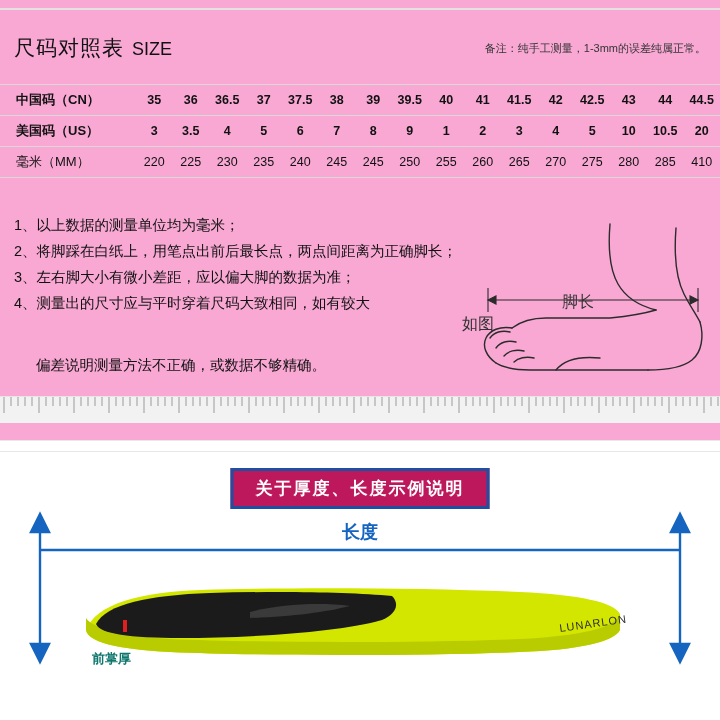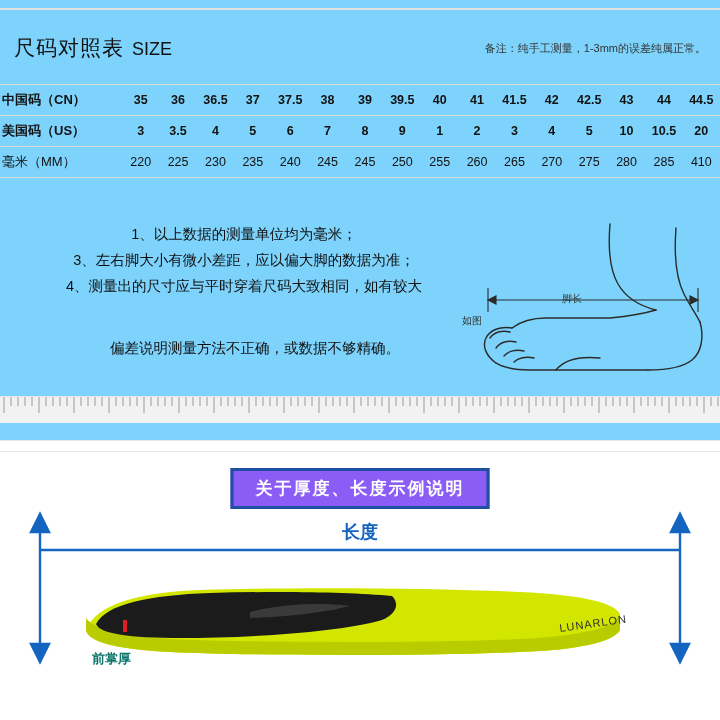--- a/index.html
+++ b/index.html
@@ -9,21 +9,21 @@
     font-family:"Liberation Sans","DejaVu Sans",sans-serif;
     color:#111;
     overflow:hidden;
     position:relative;
   }
   .page{width:720px;height:720px;position:relative;}
 
   
   .chart-block{
     position:absolute;left:0;top:0;width:720px;height:440px;
-    background:#7dd3fc;
+    background:#f9a8d4;
   }
   .top-rule{position:absolute;left:0;top:8px;width:720px;height:2px;background:#e2e2e2;}
 
   .chart-title-row{
     position:absolute;left:0;top:34px;width:720px;height:34px;
   }
   .chart-title{
     position:absolute;left:14px;top:0;
     font-size:21px;letter-spacing:1px;color:#111;
     white-space:nowrap;
@@ -43,45 +43,45 @@
     border-top:1px solid #d9d9d9;
     border-bottom:1px solid #d9d9d9;
     height:30px;
     text-align:center;
     font-size:12.5px;
     color:#111;
     padding:0;
   }
   .size-table tr td:first-child{
     text-align:left;
-    padding-left:2px;
+    padding-left:16px;
     font-size:13px;
     font-weight:bold;
     width:120px;
     white-space:nowrap;
   }
   .size-table tr.row-cn td{font-weight:bold;}
   .size-table tr.row-us td{font-weight:bold;}
   .size-table tr.row-mm td{font-weight:normal;}
 
   
   .notes{
-    position:absolute;left:14px;top:221px;width:460px;text-align:center;
+    position:absolute;left:14px;top:212px;width:460px;
   }
   .note-line{
     font-size:14.5px;line-height:26px;color:#111;white-space:nowrap;
   }
   .note-line.indent{padding-left:22px;margin-top:36px;}
 
   
   .foot-wrap{
     position:absolute;left:460px;top:218px;width:250px;height:185px;
   }
   .foot-label{
-    position:absolute;font-size:10px;color:#333;text-align:center;
+    position:absolute;font-size:16px;color:#333;text-align:center;
   }
 
   
   .ruler{
     position:absolute;left:0;top:396px;width:720px;height:26px;
     background:#f3f3f3;
     border-top:1px solid #e6e6e6;
     overflow:hidden;
   }
   .gray-gap{
@@ -89,21 +89,21 @@
     border-top:1px solid #e8e8e8;border-bottom:1px solid #e8e8e8;
   }
 
   
   .bottom-block{
     position:absolute;left:0;top:452px;width:720px;height:268px;background:#fff;
   }
   .banner{
     position:absolute;left:50%;transform:translateX(-50%);top:16px;
     border:3px solid #1f4fa0;
-    background:#8b5cf6;
+    background:#be185d;
     padding:6px 22px;
   }
   .banner-text{
     color:#ffffff;font-size:17px;letter-spacing:2px;white-space:nowrap;font-weight:bold;
   }
 
   .length-label{
     position:absolute;left:50%;transform:translateX(-50%);top:68px;
     color:#1565c0;font-size:18px;font-weight:bold;
   }
@@ -186,20 +186,21 @@
           <td>275</td>
           <td>280</td>
           <td>285</td>
           <td>410</td>
         </tr>
       </tbody>
     </table>
 
     <div class="notes">
       <div class="note-line">1、以上数据的测量单位均为毫米；</div>
+      <div class="note-line">2、将脚踩在白纸上，用笔点出前后最长点，两点间距离为正确脚长；</div>
       <div class="note-line">3、左右脚大小有微小差距，应以偏大脚的数据为准；</div>
       <div class="note-line">4、测量出的尺寸应与平时穿着尺码大致相同，如有较大</div>
       <div class="note-line indent">偏差说明测量方法不正确，或数据不够精确。</div>
     </div>
 
     <div class="foot-wrap">
       <svg width="250" height="185" viewBox="0 0 250 185">
         <g fill="none" stroke="#2b2b2b" stroke-width="1.4" stroke-linecap="round" stroke-linejoin="round">
 
           <path d="M150 6 C148 30 150 52 158 66 C166 80 180 88 196 92"></path>

